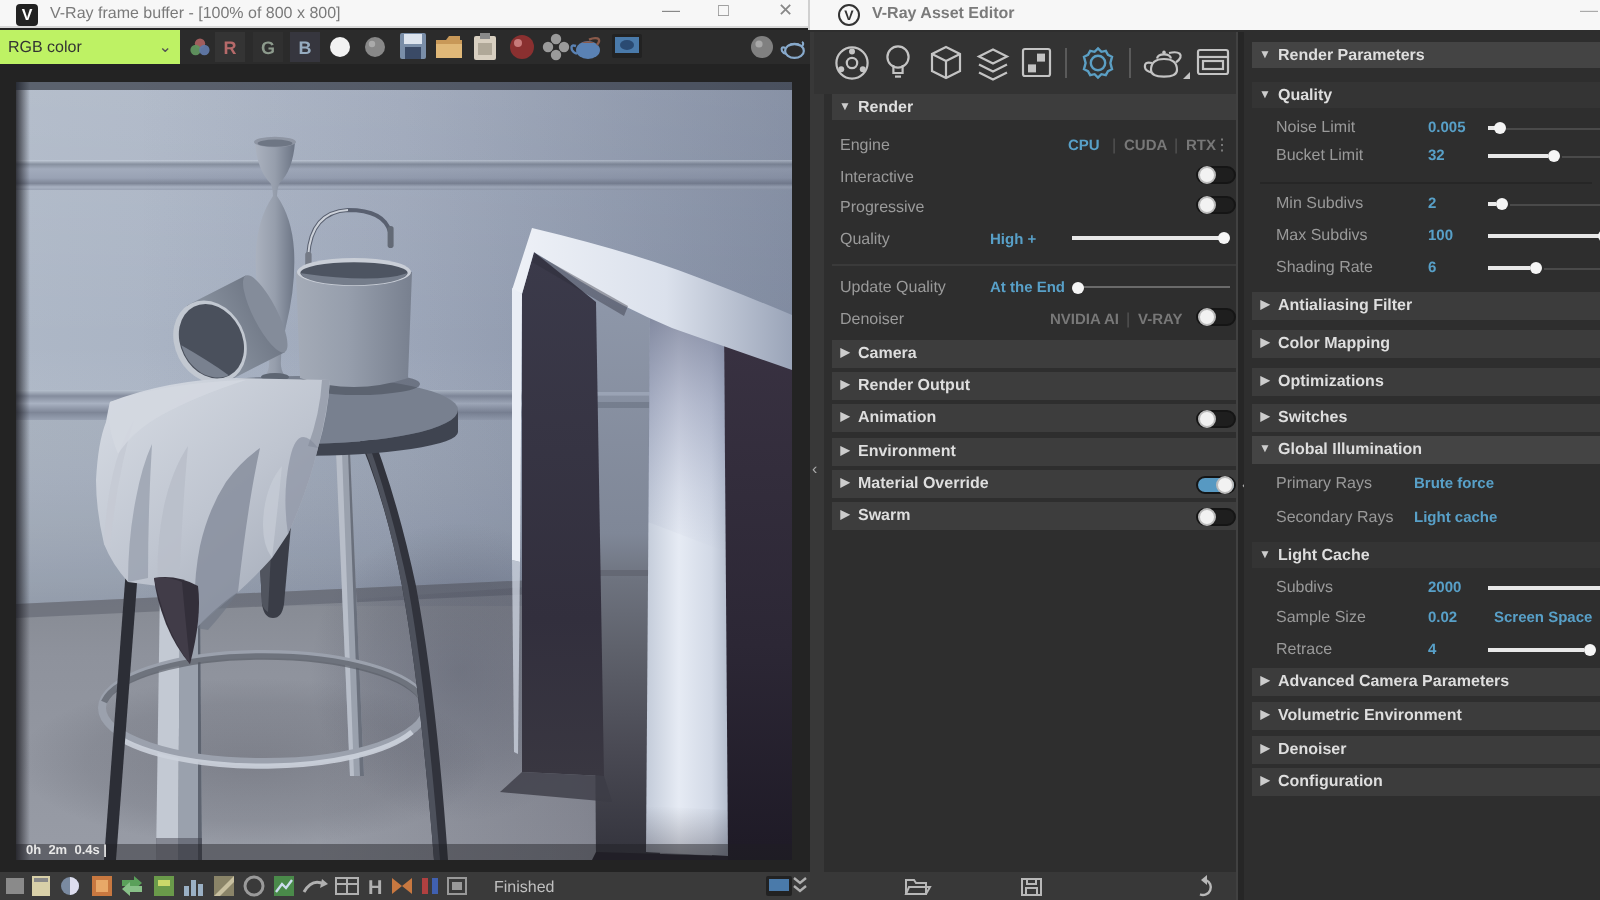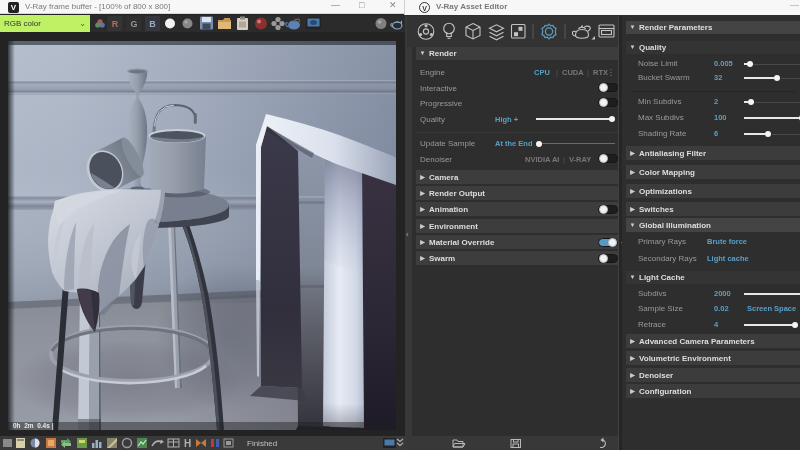--- a/index.html
+++ b/index.html
@@ -484,21 +484,21 @@
       </span>
     </div>
   <div class="row" style="top:66px;">
       <span class="lbl">Quality</span>
     <span class="abs blue" style="left:79px;">High +</span>
     <span class="slider" style="left:120px;top:5px;width:76px;"></span>
       <span class="knob6" style="left:193px;top:3px;"></span>
   </div>
   <div class="abs" style="left:4px;top:85px;width:202px;height:1px;background:#3a3a3a;"></div>
   <div class="row" style="top:90px;">
-      <span class="lbl">Update Sample</span>
+      <span class="lbl">Update Quality</span>
     <span class="abs blue" style="left:79px;">At the End</span>
     <span class="slider-track" style="left:123px;top:6px;width:76px;background:#6a6a6a;"></span>
       <span class="knob6" style="left:120px;top:3.5px;"></span>
   </div>
   <div class="row" style="top:106px;">
       <span class="lbl">Denoiser</span>
     <span class="abs gray-opt" style="left:109px;">NVIDIA AI</span>
       <span class="abs" style="left:147px;color:#555;">|</span>
     <span class="abs gray-opt" style="left:153px;">V-RAY</span>
     <span class="toggle" style="left:182px;top:1px;">
@@ -525,21 +525,21 @@
   <div class="rhdr lit" style="top:6px;"><span class="arr">▼</span>Render Parameters</div>
   <div class="rhdr sub" style="top:26px;"><span class="arr">▼</span>Quality</div>
   <div class="rrow" style="top:42px;">
       <span class="lbl" style="left:12px;">Noise Limit</span>
     <span class="abs blue" style="left:88px;">0.005</span>
     <span class="slider" style="left:118px;top:6px;width:5px;"></span>
       <span class="knob6" style="left:121px;top:4px;"></span>
     <span class="slider-track" style="left:127px;top:7px;width:49px;"></span>
   </div>
   <div class="rrow" style="top:56px;">
-      <span class="lbl" style="left:12px;">Bucket Swarm</span>
+      <span class="lbl" style="left:12px;">Bucket Limit</span>
     <span class="abs blue" style="left:88px;">32</span>
     <span class="slider" style="left:118px;top:6px;width:30px;"></span>
       <span class="knob6" style="left:148px;top:4px;"></span>
     <span class="slider-track" style="left:155px;top:7px;width:21px;"></span>
   </div>
   <div class="abs" style="left:8px;top:76px;width:166px;height:1px;background:#262626;"></div>
   <div class="rrow" style="top:80px;">
       <span class="lbl" style="left:12px;">Min Subdivs</span>
     <span class="abs blue" style="left:88px;">2</span>
     <span class="slider" style="left:118px;top:6px;width:4px;"></span>

